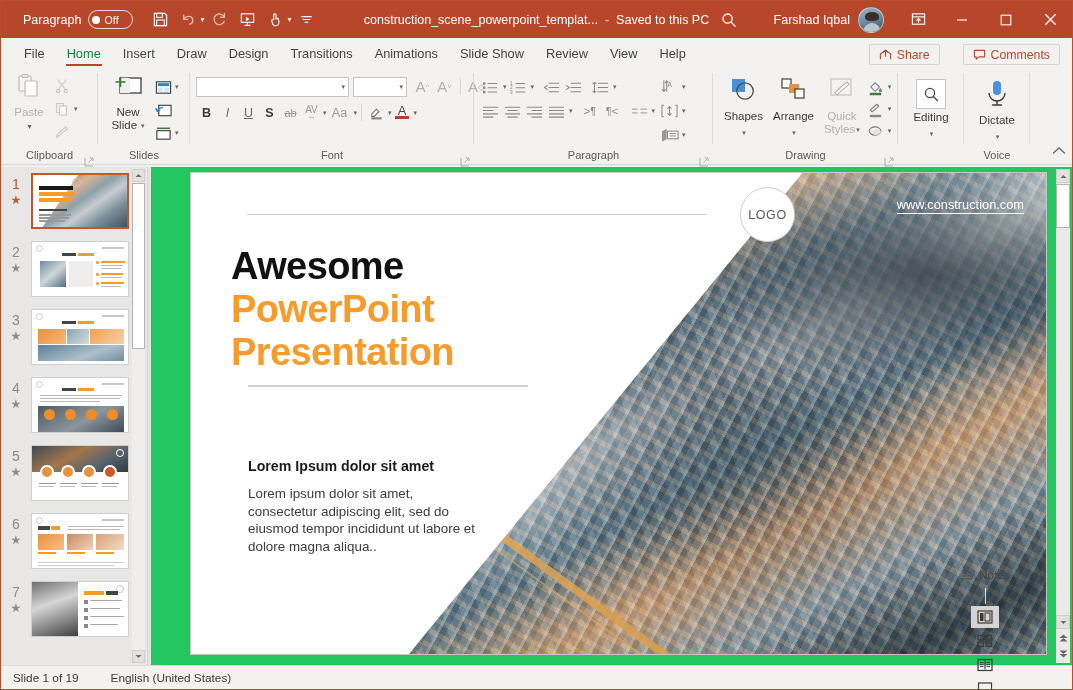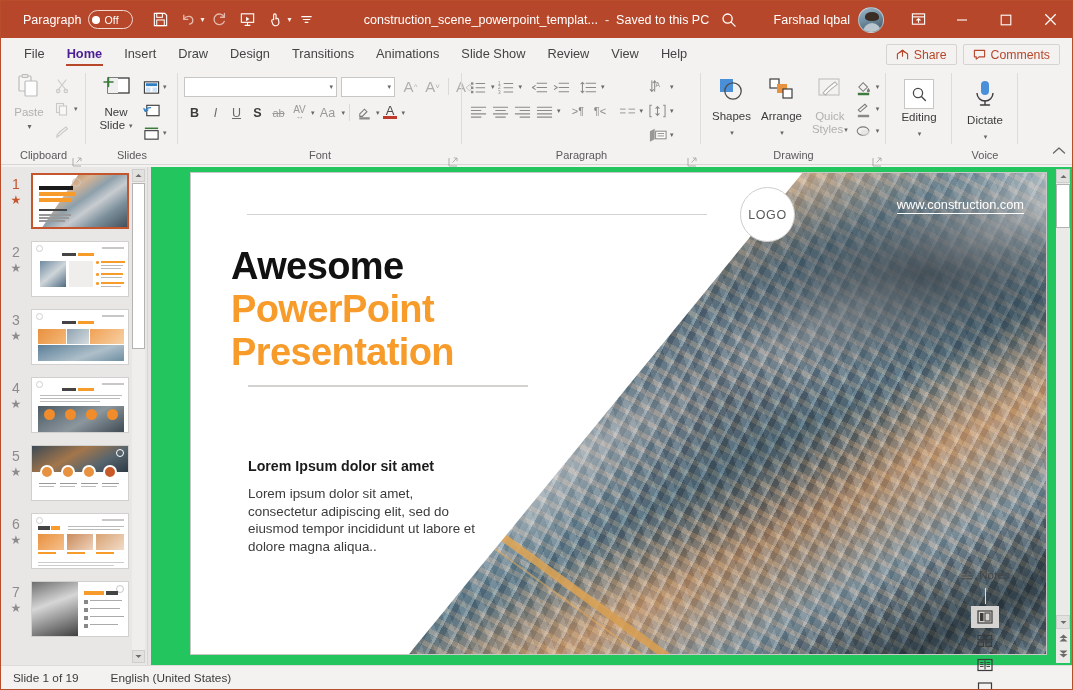--- a/index.html
+++ b/index.html
@@ -56,25 +56,25 @@
   .win-btn { width: 44px; height:37px; display:flex;align-items:center;justify-content:center; color:#fff;}
 
   
   .ribbon-tabs {
     height: 29px; background:#f3f2f1; display:flex; align-items:flex-end;
     padding-left: 12px; position: relative;
   }
   .rtab {
     font-size: 12.8px; color:#444; padding: 3px 11px 6px 11px; position:relative; line-height: 15px;
   }
-  .rtab.active { color:#4c1d95; font-weight:700; }
+  .rtab.active { color:#15803d; font-weight:400; }
   .rtab.active:after {
     content:""; position:absolute; left:10px; right:10px; bottom:1px; height:2.5px; background:#b7472a;
   }
-  .tabs-right { margin-left:auto; display:flex; align-items:flex-end; gap:6px; padding-right:12px; padding-bottom:2px;}
+  .tabs-right { margin-left:auto; display:flex; align-items:flex-end; gap:23px; padding-right:12px; padding-bottom:2px;}
   .pill {
     border:1px solid #d6d3d1; background:#f3f2f1; color:#b7472a; font-size:12.3px;
     padding: 2.5px 9px; border-radius:2px; display:flex; align-items:center; gap:5px;
   }
 
   
   .ribbon {
     height: 98px; background:#f3f2f1; border-bottom:1px solid #d9d7d5;
     display:flex; position:relative;
   }
@@ -355,21 +355,21 @@
       <svg width="13" height="13" viewBox="0 0 14 14">
           <path d="M1.5 2.5h11v7h-6l-3 2.5V9.5h-2z" fill="none" stroke="#b7472a" stroke-width="1.2" stroke-linejoin="round"></path>
         </svg>
       <span>Comments</span>
     </span>
   </span>
 </div>
 
 <div class="ribbon">
 
-  <div class="rgroup" style="width:85px">
+  <div class="rgroup" style="width:97px">
     <div class="rgroup-body">
       <div class="clip-col">
         <div class="paste-col">
           <span class="ic">
             <svg width="30" height="30" viewBox="0 0 30 30">
                 <rect x="5" y="4" width="12" height="15" rx="1" fill="#f7f6f5" stroke="#bdbbb9" stroke-width="1.2"></rect>
                 <rect x="8" y="2.5" width="6" height="3" rx="1" fill="#e9e7e5" stroke="#bdbbb9" stroke-width="1.1"></rect>
                 <rect x="11" y="9" width="12" height="15" rx="1" fill="#fdfdfd" stroke="#bdbbb9" stroke-width="1.2"></rect>
               </svg>
           </span>

